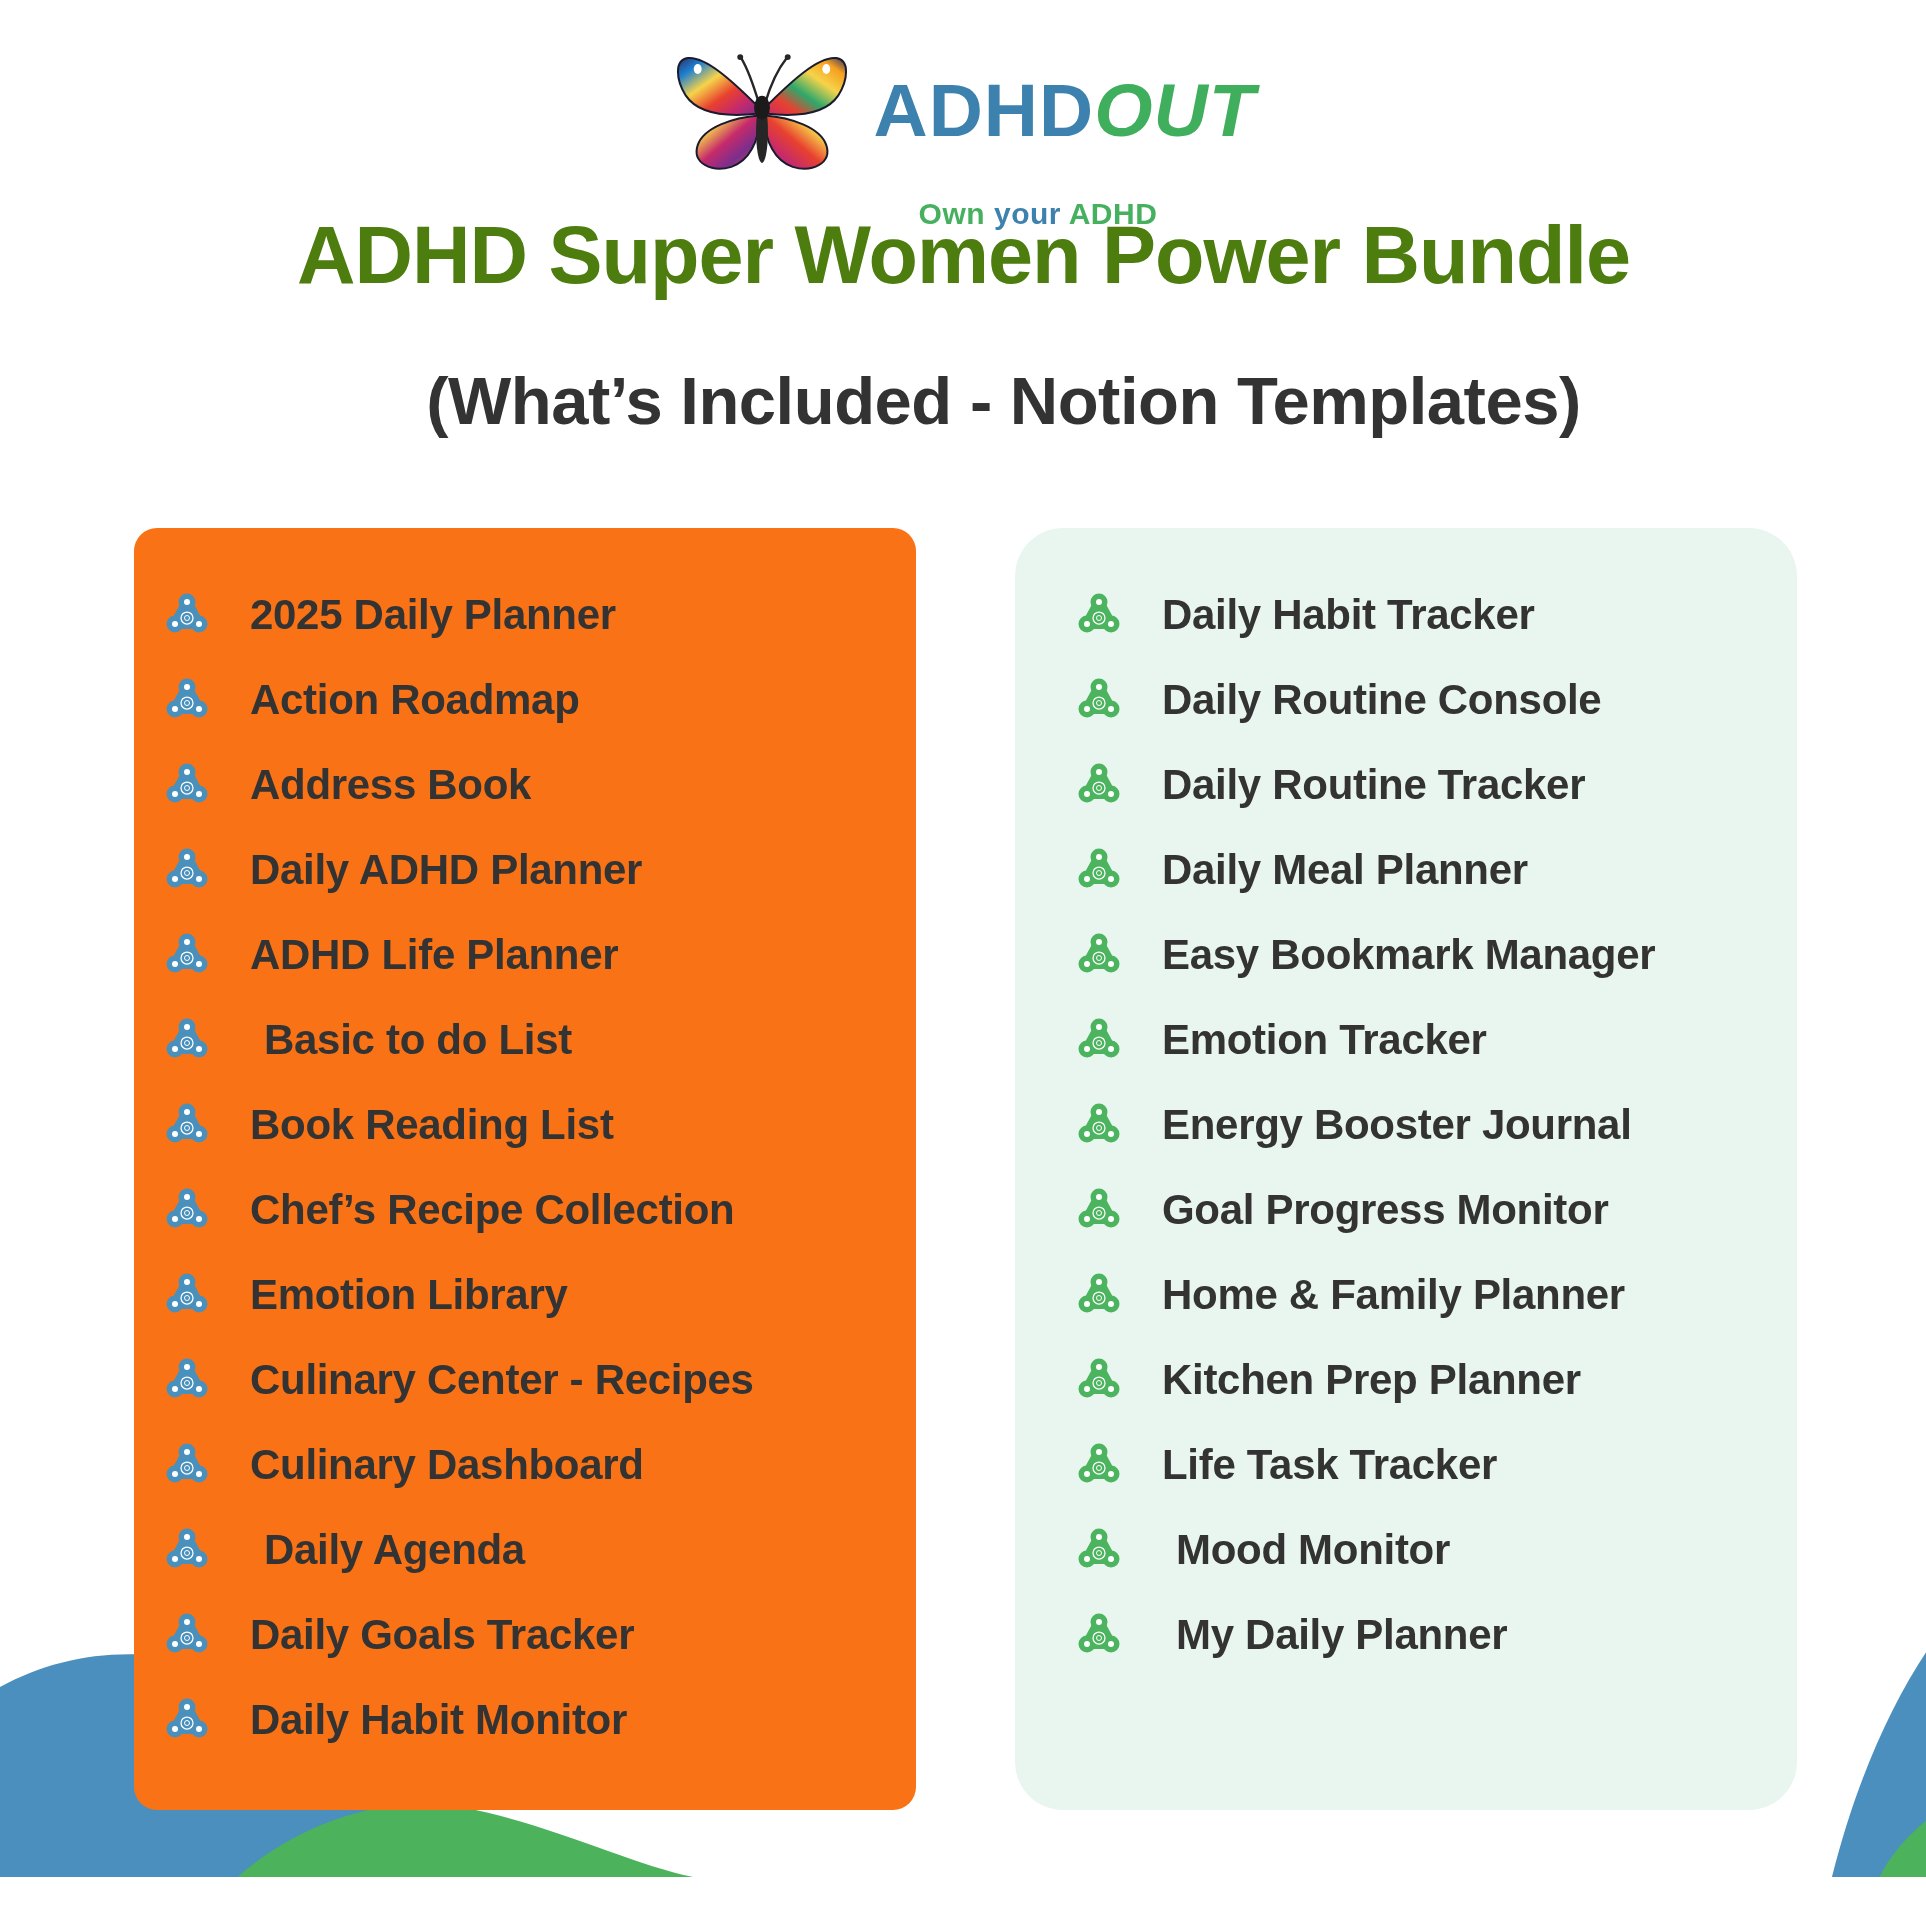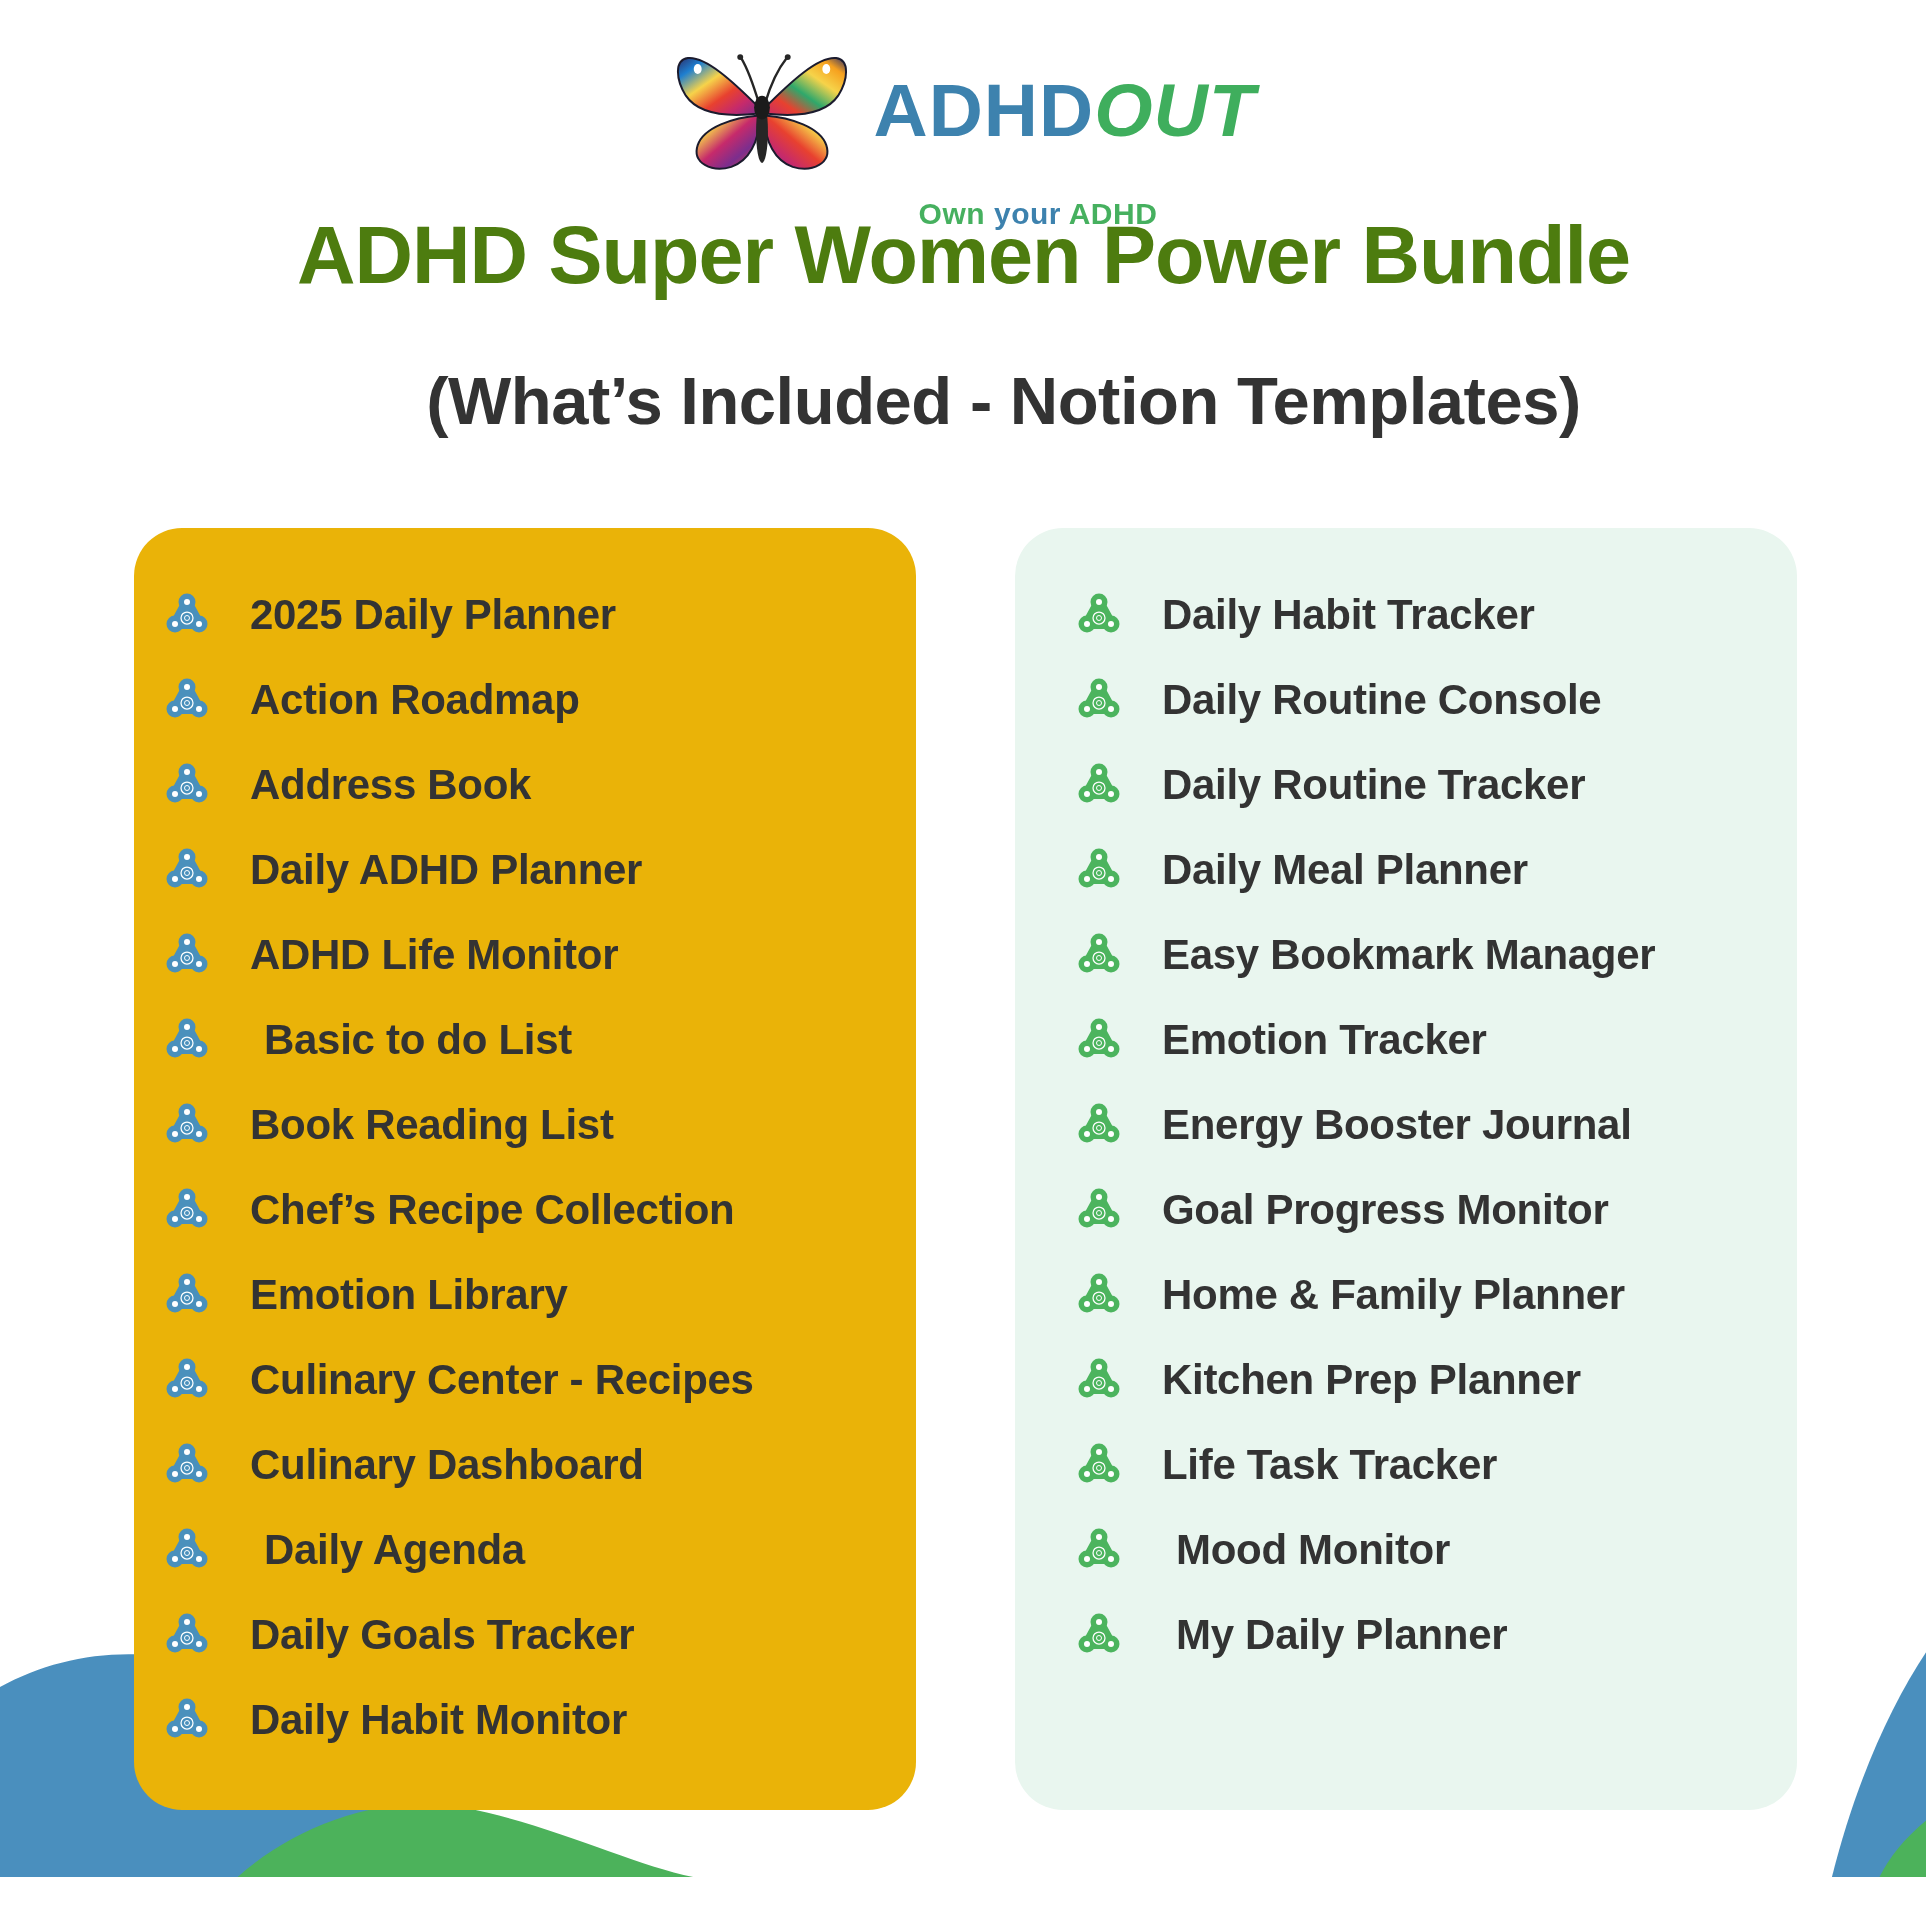--- a/index.html
+++ b/index.html
@@ -115,21 +115,21 @@
     display: flex;
     gap: 99px;
     z-index: 2;
   }
   .card {
     width: 782px;
     border-radius: 48px;
     padding: 44px 0 48px 0;
     box-sizing: border-box;
   }
-  .card-blue  { background: #eab308; }
+  .card-blue  { background: #f97316; border-radius: 23px; }
   .card-green { background: #E9F6EF; padding-left: 31px; }
 
   .list { margin: 0; padding: 0; list-style: none; }
 
   .row {
     display: flex;
     align-items: center;
     height: 85px;
     padding-left: 28px;
   }
@@ -296,21 +296,21 @@
               <path d="M50 24 L74 68 L26 68 Z" fill="#4A90BC" stroke="#4A90BC" stroke-width="20" stroke-linejoin="round"></path>
               <circle cx="50" cy="24" r="17" fill="#4A90BC"></circle>
               <circle cx="26" cy="68" r="17" fill="#4A90BC"></circle>
               <circle cx="74" cy="68" r="17" fill="#4A90BC"></circle>
               <circle cx="50" cy="24" r="6" fill="#ffffff"></circle>
               <circle cx="26" cy="68" r="6" fill="#ffffff"></circle>
               <circle cx="74" cy="68" r="6" fill="#ffffff"></circle>
               <circle cx="50" cy="56" r="12" fill="#4A90BC" stroke="#ffffff" stroke-width="2.5"></circle>
               <circle cx="50" cy="56" r="5" fill="#4A90BC" stroke="#ffffff" stroke-width="2"></circle>
             </svg>
-            <span class="label">ADHD Life Monitor</span>
+            <span class="label">ADHD Life Planner</span>
           </li>
           <li class="row indent">
             <svg class="spinner" viewBox="0 0 100 100">
               <path d="M50 24 L74 68 L26 68 Z" fill="#4A90BC" stroke="#4A90BC" stroke-width="20" stroke-linejoin="round"></path>
               <circle cx="50" cy="24" r="17" fill="#4A90BC"></circle>
               <circle cx="26" cy="68" r="17" fill="#4A90BC"></circle>
               <circle cx="74" cy="68" r="17" fill="#4A90BC"></circle>
               <circle cx="50" cy="24" r="6" fill="#ffffff"></circle>
               <circle cx="26" cy="68" r="6" fill="#ffffff"></circle>
               <circle cx="74" cy="68" r="6" fill="#ffffff"></circle>

